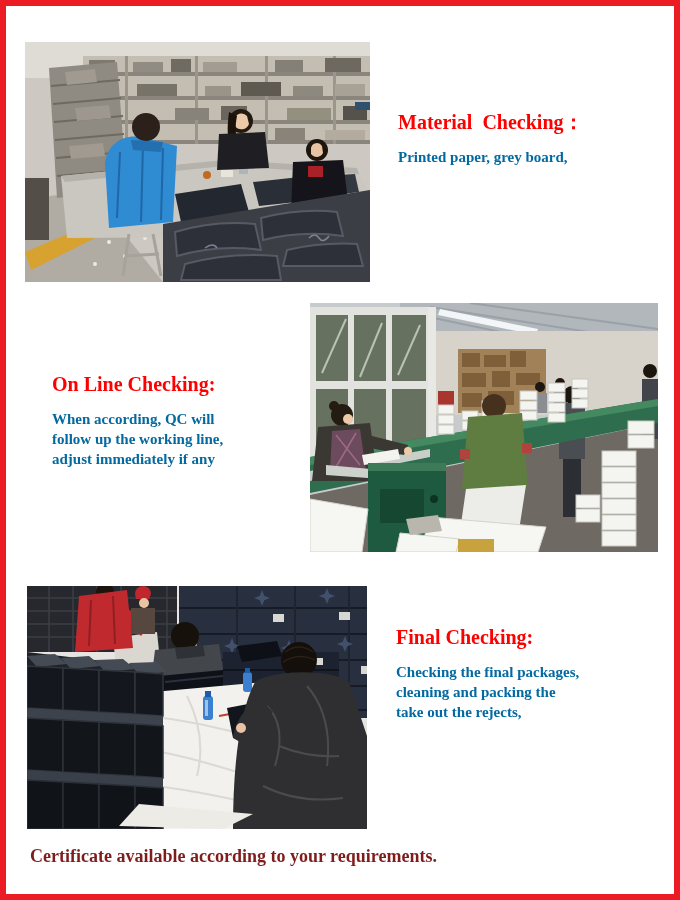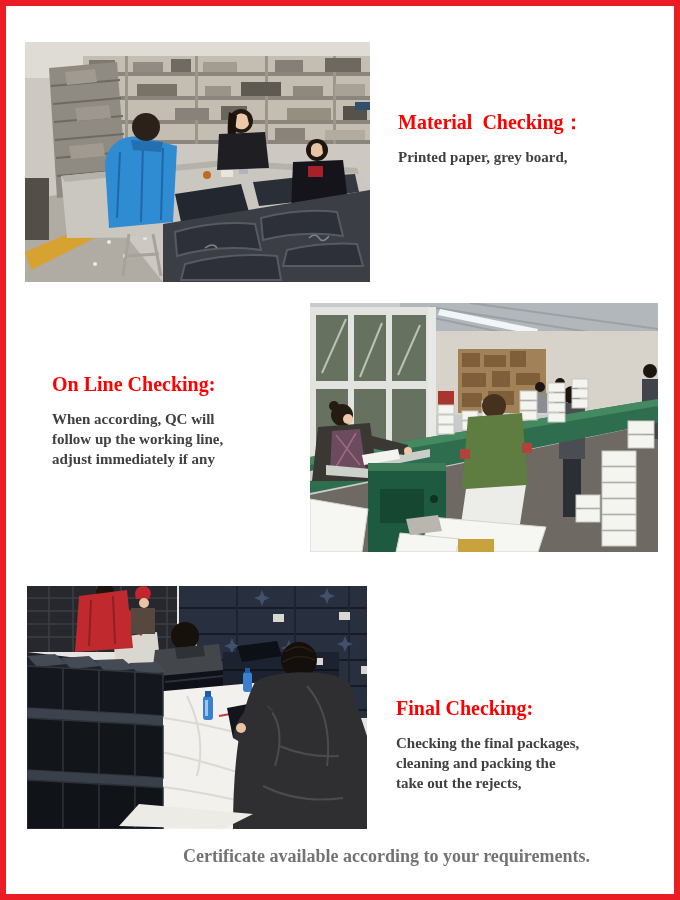--- a/index.html
+++ b/index.html
@@ -13,30 +13,30 @@
     pointer-events:none; z-index:20;
   }
   .photo { position:absolute; overflow:hidden; background:#ccc; }
   .photo svg { display:block; width:100%; height:100%; }
   .photo-1 { left:25px; top:42px;  width:345px; height:240px; }
   .photo-2 { left:310px; top:303px; width:348px; height:249px; }
   .photo-3 { left:27px; top:586px; width:340px; height:243px; }
   .text-block { position:absolute; }
   .tb-1 { left:398px; top:110px; width:262px; }
   .tb-2 { left:52px;  top:372px; width:272px; }
-  .tb-3 { left:396px; top:696px; width:268px; }
+  .tb-3 { left:396px; top:625px; width:268px; }
   .heading {
     margin:0 0 13px 0; font-weight:bold; font-size:20px; line-height:24px;
     color:#fe0000; white-space:pre;
   }
-  .body-text { margin:0; font-weight:bold; font-size:15px; line-height:20px; color:#404040; }
+  .body-text { margin:0; font-weight:bold; font-size:15px; line-height:20px; color:#0369a1; }
   .line { display:block; }
   .footer {
-    position:absolute; top:845px; left:30px; width:560px; text-align:right;
-    font-weight:bold; font-size:18px; line-height:22px; color:#737373;
+    position:absolute; top:845px; left:30px; width:560px; text-align:left;
+    font-weight:bold; font-size:18px; line-height:22px; color:#7f1d1d;
   }
 </style>
 </head>
 <body>
 
 <div class="canvas">
 
   <section>
     <div class="photo photo-1">
       <svg viewBox="0 0 345 240" preserveAspectRatio="none">

